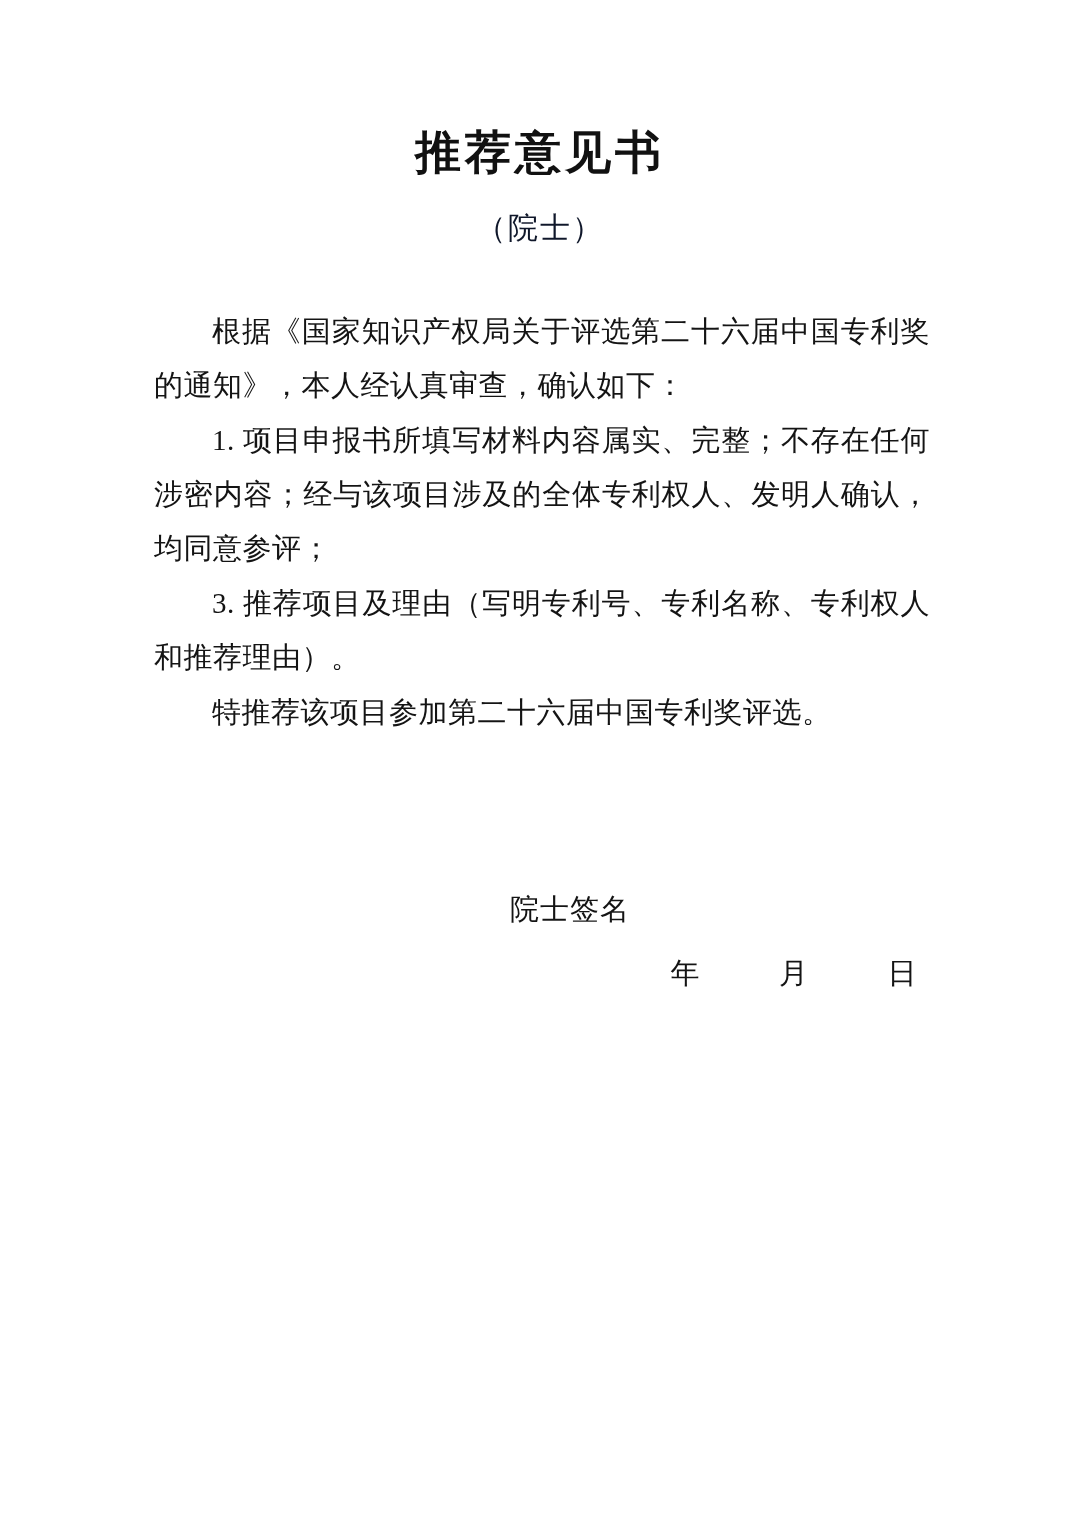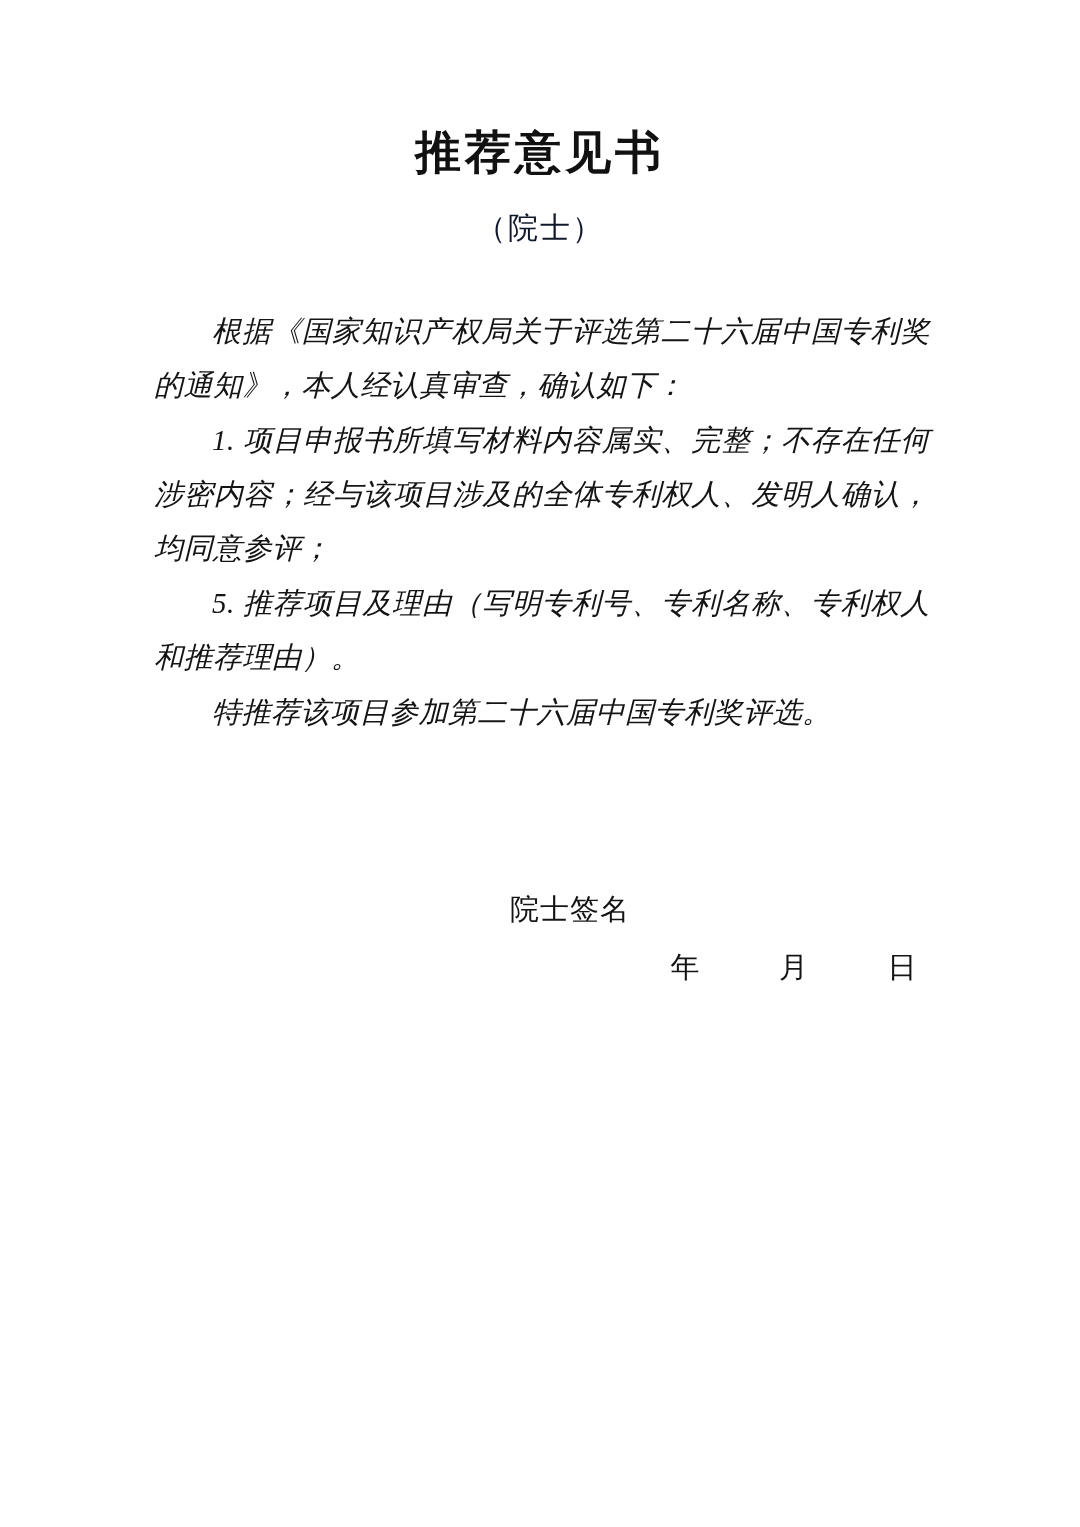--- a/index.html
+++ b/index.html
@@ -35,41 +35,40 @@
     margin: 0;
     padding-top: 24px;
     text-align: center;
     font-size: 30px;
     letter-spacing: 2px;
     color: #0f172a;
   }
   .body-block {
     margin-top: 56px;
     padding: 0 70px 0 74px;
-    font-style: italic;
   }
   .para {
     margin: 0 0 2px 0;
     font-size: 29px;
     line-height: 1.85;
     text-align: justify;
     text-justify: inter-ideograph;
     text-indent: 2em;
     letter-spacing: 0.5px;
     color: #141414;
   }
   .sign-block {
     margin-top: 150px;
     padding-left: 430px;
   }
   .sign-line {
     font-size: 29px;
     letter-spacing: 1px;
     color: #141414;
-    margin-bottom: 18px;
+    margin-bottom: 24px;
   }
   .date-line {
     font-size: 29px;
     letter-spacing: 1px;
     color: #141414;
     padding-left: 78px;
     text-align: center;
   }
   .date-line span {
     display: inline-block;
@@ -83,21 +82,21 @@
 
 <div class="page">
 
   <h1 class="doc-title">推荐意见书</h1>
 
   <div class="doc-subtitle">（院士）</div>
 
   <div class="body-block">
     <p class="para">根据《国家知识产权局关于评选第二十六届中国专利奖的通知》，本人经认真审查，确认如下：</p>
     <p class="para">1. 项目申报书所填写材料内容属实、完整；不存在任何涉密内容；经与该项目涉及的全体专利权人、发明人确认，均同意参评；</p>
-    <p class="para">5. 推荐项目及理由（写明专利号、专利名称、专利权人和推荐理由）。</p>
+    <p class="para">3. 推荐项目及理由（写明专利号、专利名称、专利权人和推荐理由）。</p>
     <p class="para">特推荐该项目参加第二十六届中国专利奖评选。</p>
   </div>
 
   <div class="sign-block">
     <div class="sign-line">院士签名</div>
     <div class="date-line">
       <span>年</span>
       <span class="date-gap"></span>
       <span>月</span>
       <span class="date-gap"></span>

